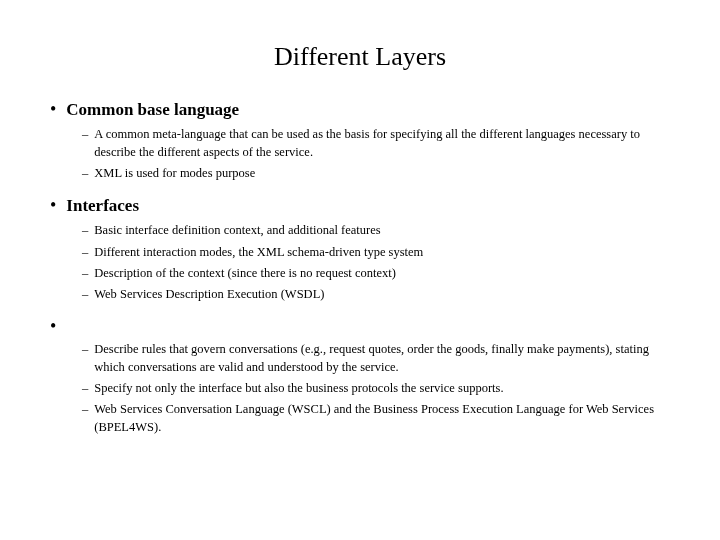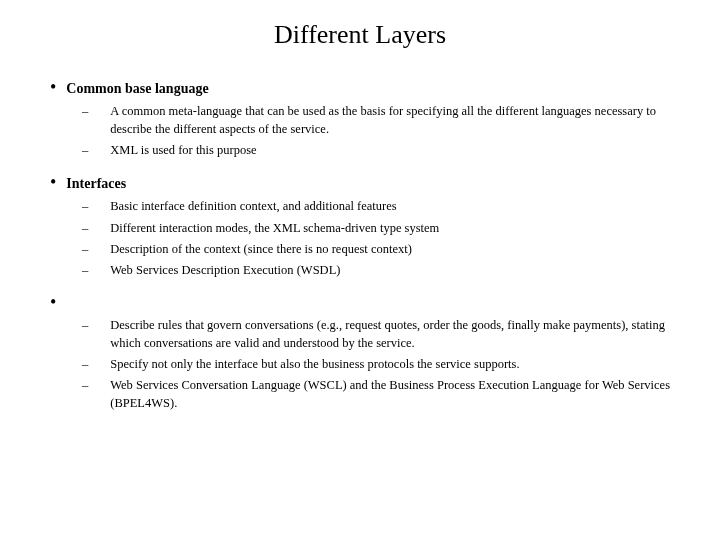--- a/index.html
+++ b/index.html
@@ -12,21 +12,21 @@
       height: 540px;
       background: #ffffff;
       font-family: 'Times New Roman', Times, serif;
       font-size: 13px;
       color: #000000;
       overflow: hidden;
     }
     .slide {
       width: 720px;
       height: 540px;
-      padding: 20px 50px;
+      padding: 42px 50px;
       position: relative;
       border-radius: 10px;
     }
     .title {
       text-align: center;
       font-size: 26px;
       font-weight: normal;
       margin-bottom: 28px;
       font-family: 'Times New Roman', Times, serif;
     }
@@ -38,63 +38,62 @@
       align-items: baseline;
       gap: 10px;
       margin-bottom: 5px;
     }
     .bullet {
       font-size: 18px;
       line-height: 1;
       flex-shrink: 0;
     }
     .section-title {
-      font-size: 14px;
+      font-size: 17px;
       font-weight: bold;
     }
     .sub-items {
       margin-left: 32px;
       margin-top: 3px;
     }
     .sub-item {
       display: flex;
       align-items: flex-start;
       gap: 6px;
       margin-bottom: 3px;
       font-size: 12.5px;
       line-height: 1.45;
     }
     .dash {
       flex-shrink: 0;
       margin-top: 0;
     }
     .sub-text {
       flex: 1;
-      margin-left: 16px;
     }
   </style>
 </head>
 <body>
 
 <div class="slide">
   <h1 class="title">Different Layers</h1>
 
   <div class="section">
     <div class="section-header">
       <span class="bullet">•</span>
       <span class="section-title">Common base language</span>
     </div>
     <div class="sub-items">
       <div class="sub-item">
         <span class="dash">–</span>
         <span class="sub-text">A common meta-language that can be used as the basis for specifying all the different languages necessary to describe the different aspects of the service.</span>
       </div>
       <div class="sub-item">
         <span class="dash">–</span>
-        <span class="sub-text">XML is used for this purpose</span>
+        <span class="sub-text">XML is used for modes purpose</span>
       </div>
     </div>
   </div>
 
   <div class="section">
     <div class="section-header">
       <span class="bullet">•</span>
       <span class="section-title">Interfaces</span>
     </div>
     <div class="sub-items">

